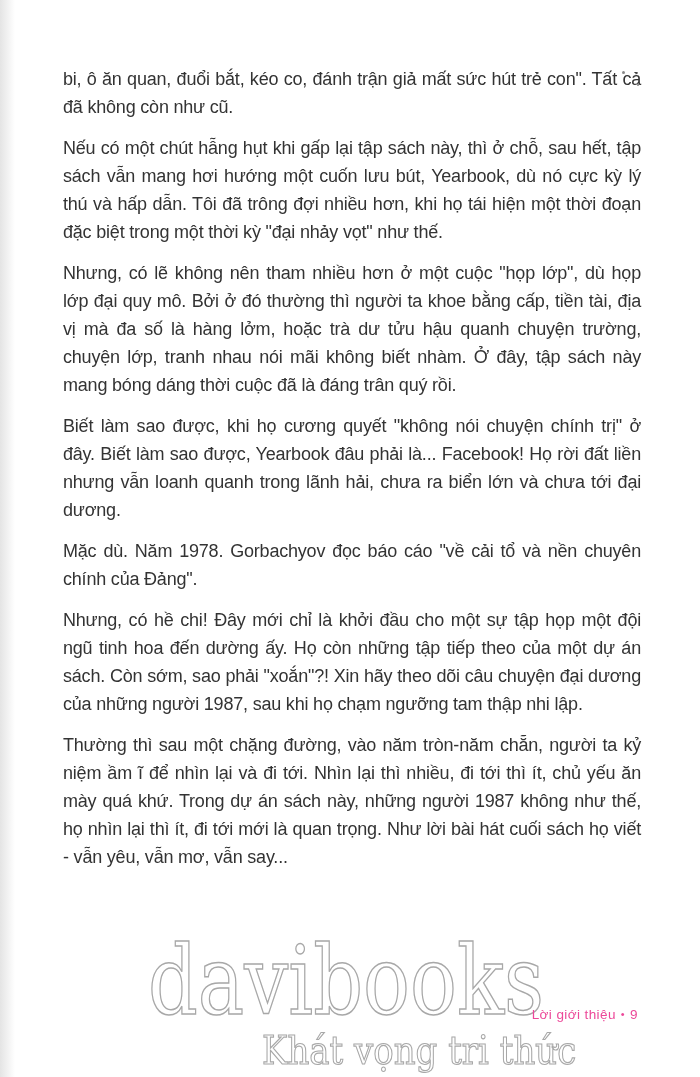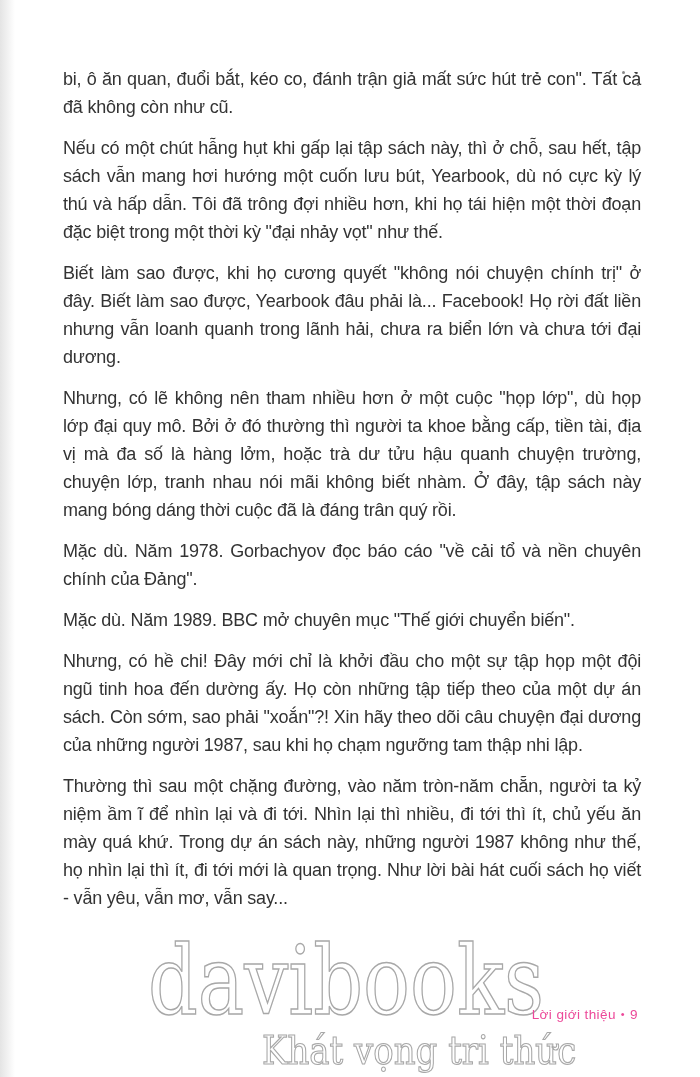--- a/index.html
+++ b/index.html
@@ -109,24 +109,23 @@
 <div class="page">
 
   <div class="edge-shadow"></div>
 
   <div class="speck speck-1"></div>
   <div class="speck speck-2"></div>
 
   <main class="content">
     <p>bi, ô ăn quan, đuổi bắt, kéo co, đánh trận giả mất sức hút trẻ con". Tất cả đã không còn như cũ.</p>
     <p>Nếu có một chút hẫng hụt khi gấp lại tập sách này, thì ở chỗ, sau hết, tập sách vẫn mang hơi hướng một cuốn lưu bút, Yearbook, dù nó cực kỳ lý thú và hấp dẫn. Tôi đã trông đợi nhiều hơn, khi họ tái hiện một thời đoạn đặc biệt trong một thời kỳ "đại nhảy vọt" như thế.</p>
+    <p>Nhưng, có lẽ không nên tham nhiều hơn ở một cuộc "họp lớp", dù họp lớp đại quy mô. Bởi ở đó thường thì người ta khoe bằng cấp, tiền tài, địa vị mà đa số là hàng lởm, hoặc trà dư tửu hậu quanh chuyện trường, chuyện lớp, tranh nhau nói mãi không biết nhàm. Ở đây, tập sách này mang bóng dáng thời cuộc đã là đáng trân quý rồi.</p>
     <p>Biết làm sao được, khi họ cương quyết "không nói chuyện chính trị" ở đây. Biết làm sao được, Yearbook đâu phải là... Facebook! Họ rời đất liền nhưng vẫn loanh quanh trong lãnh hải, chưa ra biển lớn và chưa tới đại dương.</p>
-    <p>Nhưng, có lẽ không nên tham nhiều hơn ở một cuộc "họp lớp", dù họp lớp đại quy mô. Bởi ở đó thường thì người ta khoe bằng cấp, tiền tài, địa vị mà đa số là hàng lởm, hoặc trà dư tửu hậu quanh chuyện trường, chuyện lớp, tranh nhau nói mãi không biết nhàm. Ở đây, tập sách này mang bóng dáng thời cuộc đã là đáng trân quý rồi.</p>
     <p>Mặc dù. Năm 1978. Gorbachyov đọc báo cáo "về cải tổ và nền chuyên chính của Đảng".</p>
-    <p>Mặc dù. Năm 1989. BBC mở chuyên mục "Thế giới chuyển biến".</p>
     <p>Nhưng, có hề chi! Đây mới chỉ là khởi đầu cho một sự tập họp một đội ngũ tinh hoa đến dường ấy. Họ còn những tập tiếp theo của một dự án sách. Còn sớm, sao phải "xoắn"?! Xin hãy theo dõi câu chuyện đại dương của những người 1987, sau khi họ chạm ngưỡng tam thập nhi lập.</p>
     <p>Thường thì sau một chặng đường, vào năm tròn-năm chẵn, người ta kỷ niệm ầm ĩ để nhìn lại và đi tới. Nhìn lại thì nhiều, đi tới thì ít, chủ yếu ăn mày quá khứ. Trong dự án sách này, những người 1987 không như thế, họ nhìn lại thì ít, đi tới mới là quan trọng. Như lời bài hát cuối sách họ viết - vẫn yêu, vẫn mơ, vẫn say...</p>
   </main>
 
   <div class="footer">
     <span>Lời giới thiệu</span><span class="sep">•</span><span>9</span>
   </div>
 
   <div class="watermark">
     <div class="wm-brand">davibooks</div>

